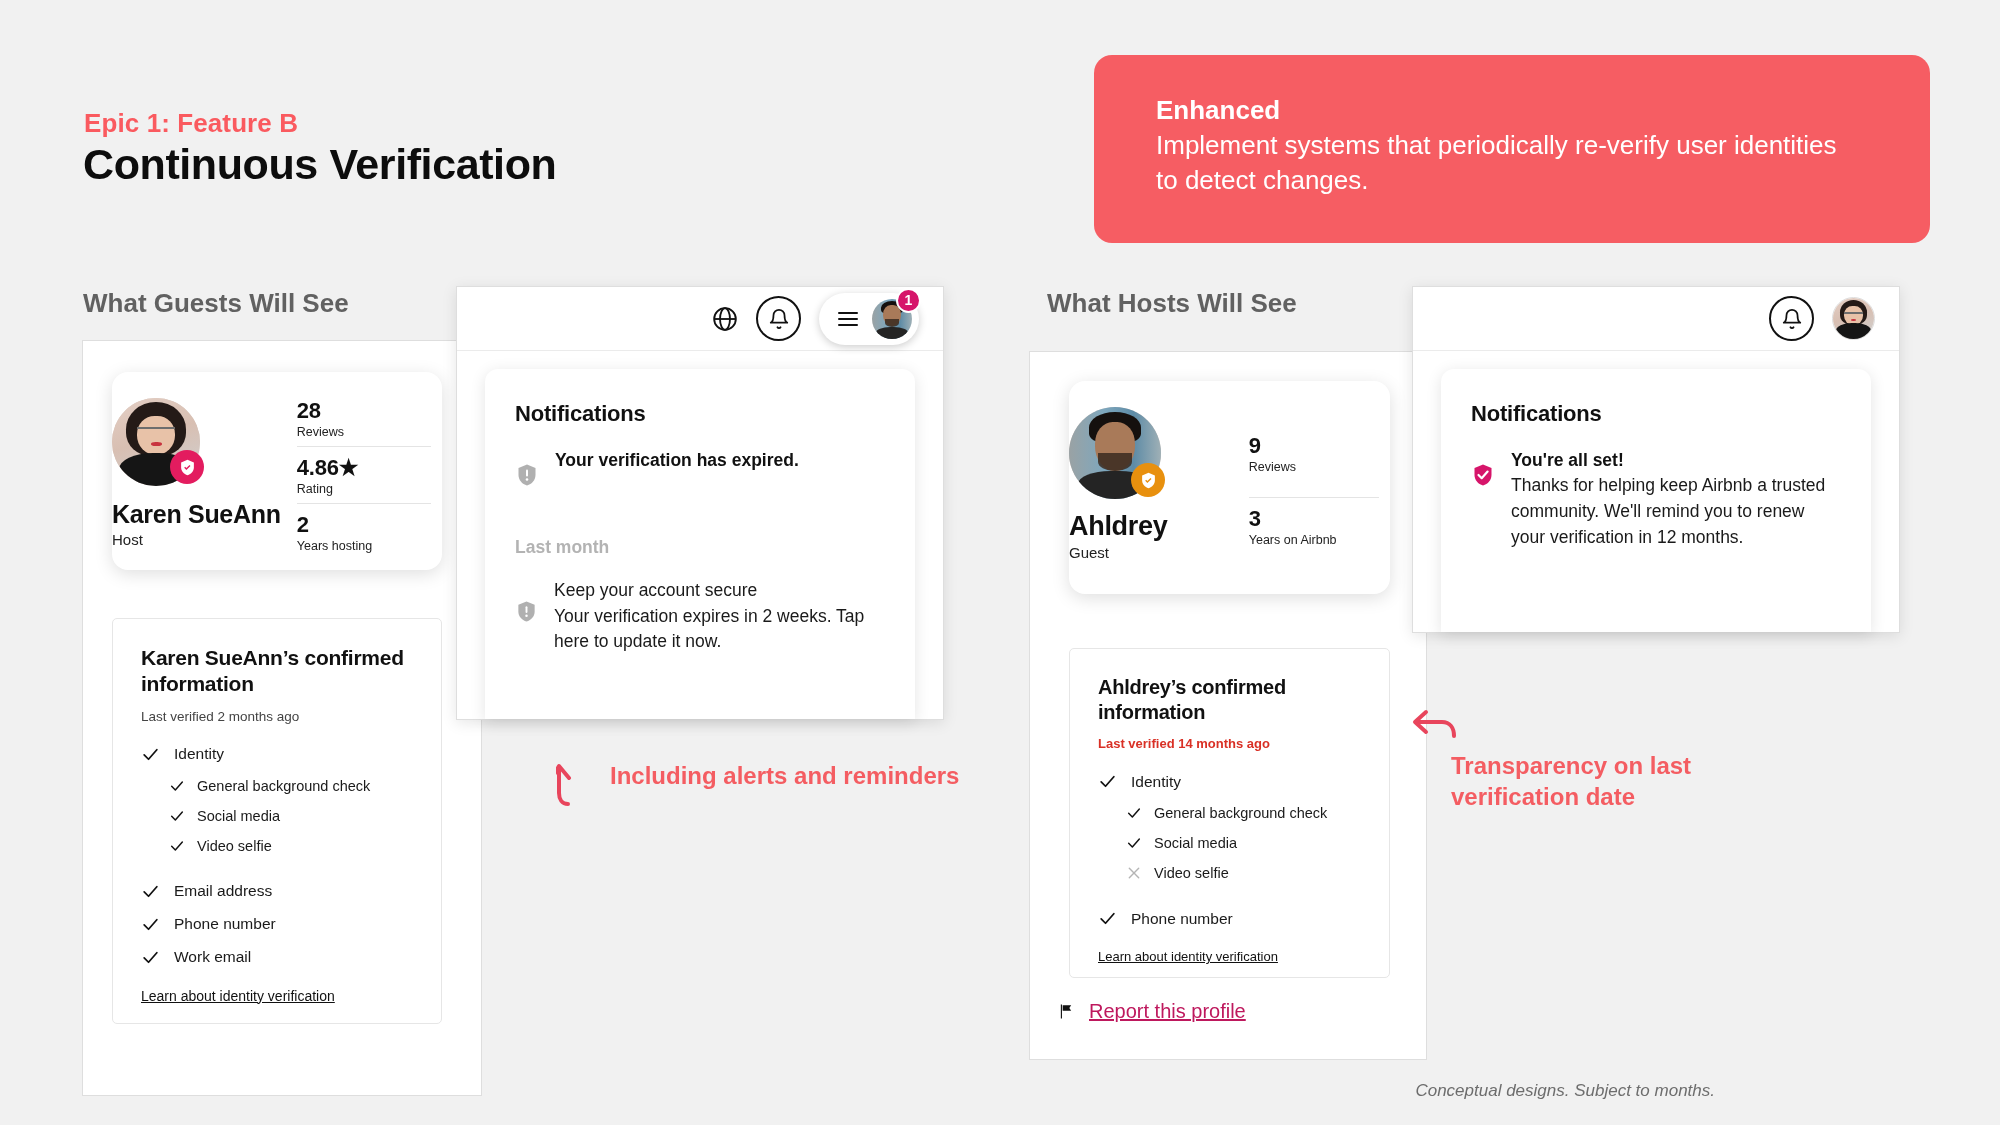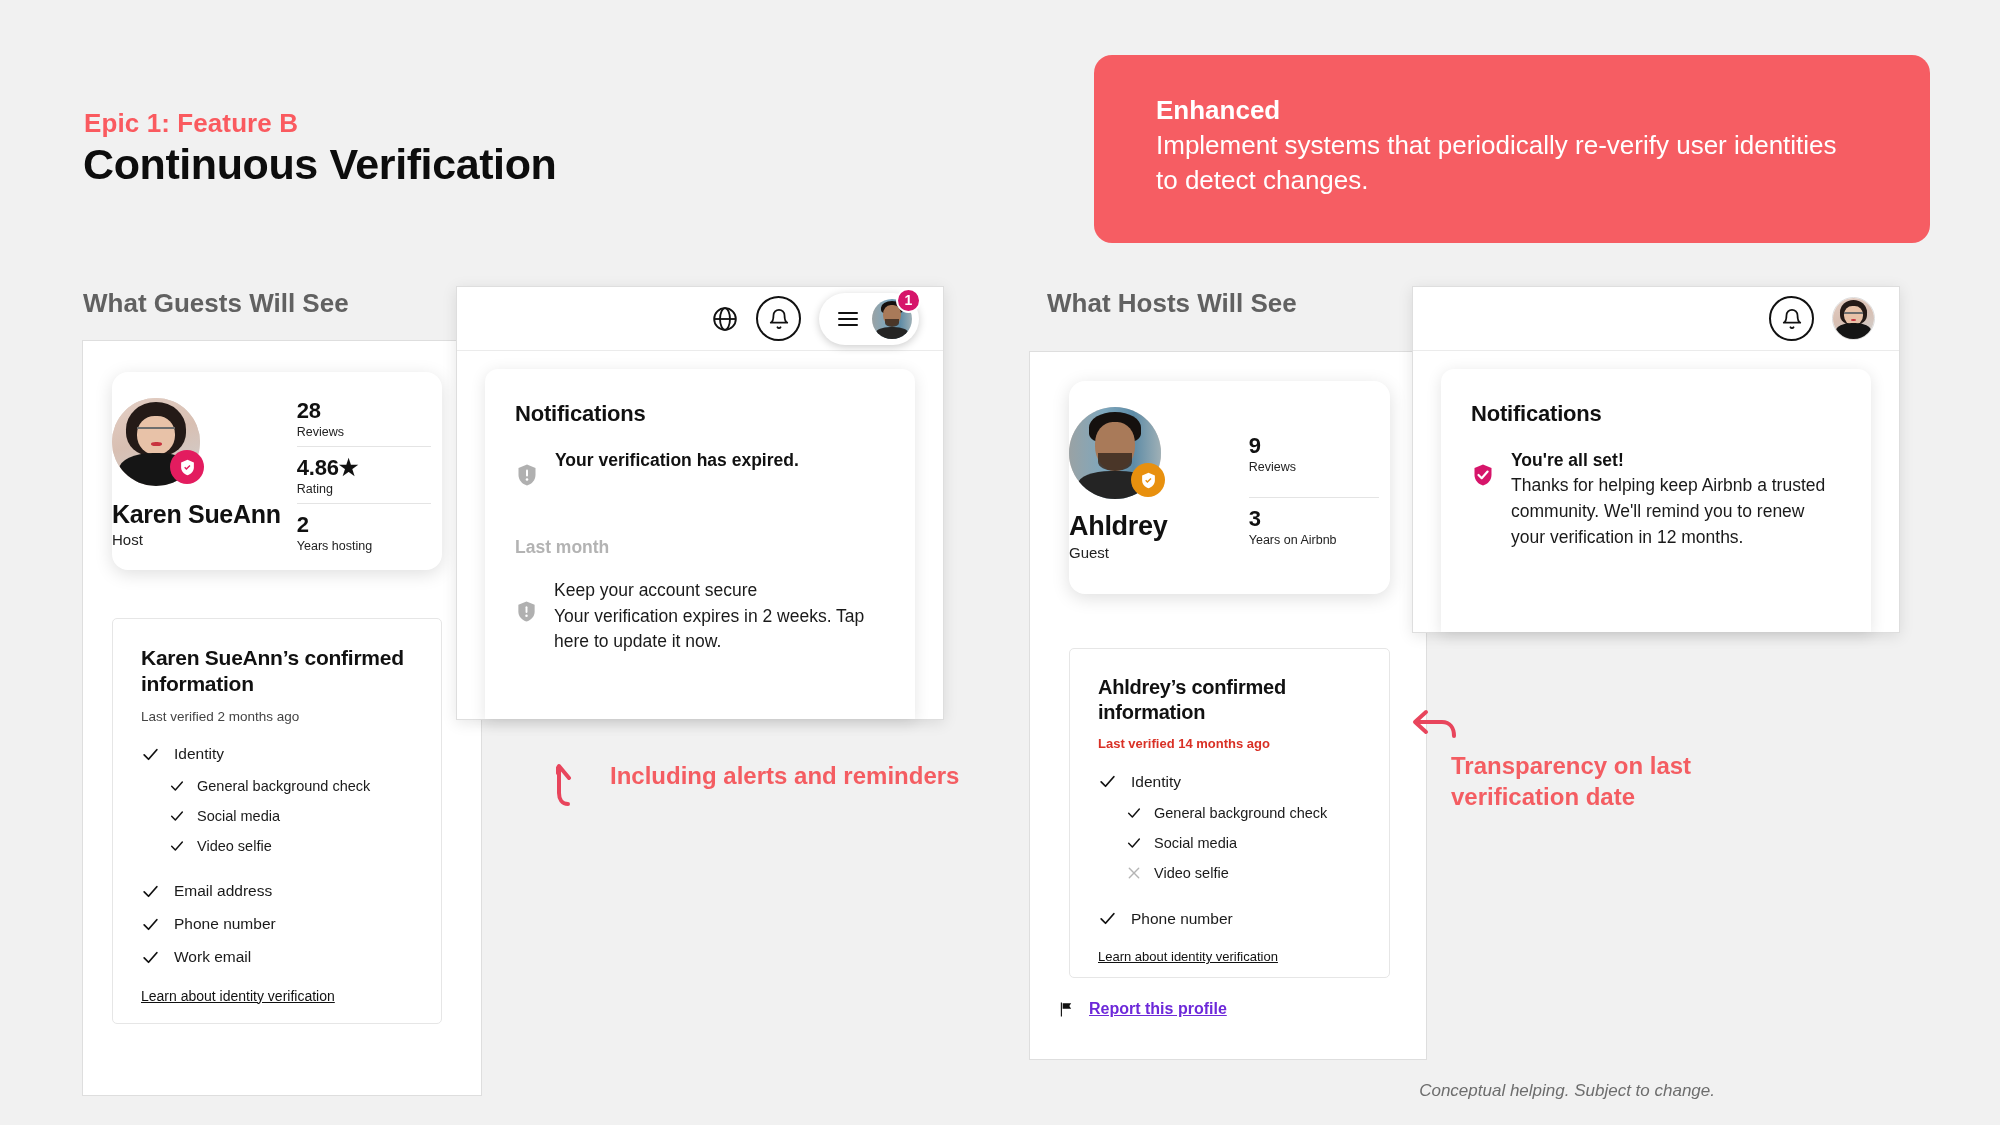--- a/index.html
+++ b/index.html
@@ -124,21 +124,21 @@
     display: inline-block; margin-top: 14px;
     font-size: 14px; color: #111; text-decoration: underline; font-weight: 400;
   }
   #info-host .link-learn { font-size: 13px; }
 
   .report-row {
     position: absolute; left: 1058px; top: 1000px;
     display: flex; align-items: center; gap: 14px;
   }
   .report-row .flag-icon { width: 17px; height: 17px; }
-  .report-link { font-size: 16px; color: #6d28d9; text-decoration: underline; font-weight: 700; }
+  .report-link { font-size: 20px; color: #be185d; text-decoration: underline; font-weight: 400; }
 
   
   .nav-bar {
     position: absolute; left: 0; right: 0; top: 0; height: 64px;
     border-bottom: 1px solid #ebebeb;
     display: flex; align-items: center; justify-content: flex-end;
     padding-right: 24px; gap: 18px;
   }
   .icon-globe { width: 26px; height: 26px; }
   .circle-btn {
@@ -486,15 +486,15 @@
   </div>
 
   <div class="annot" id="annot-transparency">
     <svg class="arrow-left" viewBox="0 0 44 32" fill="none" stroke="#e8455c" stroke-width="4" stroke-linecap="round" stroke-linejoin="round">
       <path d="M42 28c0-8-4-14-12-14H4"></path>
         <polyline points="14,4 3,14 14,24"></polyline>
     </svg>
     <div class="annot-text">Transparency on last verification date</div>
   </div>
 
-  <div class="footer-note">Conceptual helping. Subject to change.</div>
+  <div class="footer-note">Conceptual designs. Subject to months.</div>
 
 </div>
 
 </body></html>

